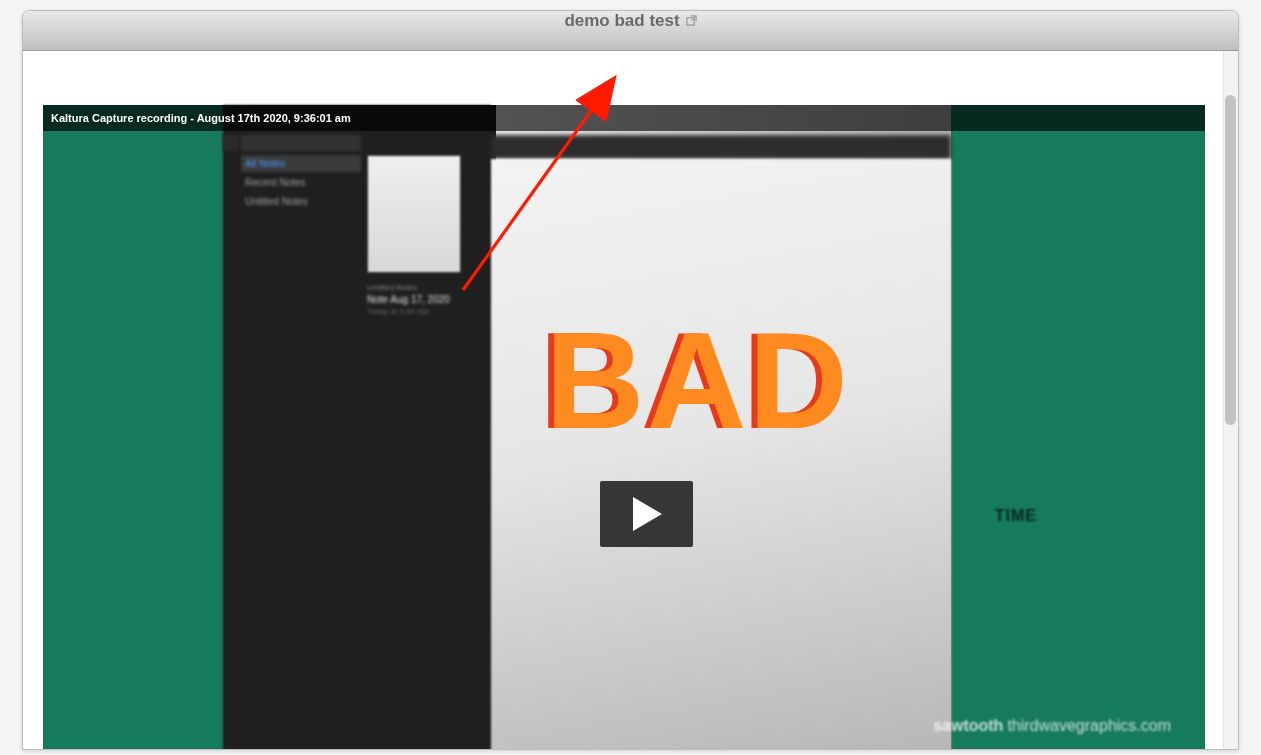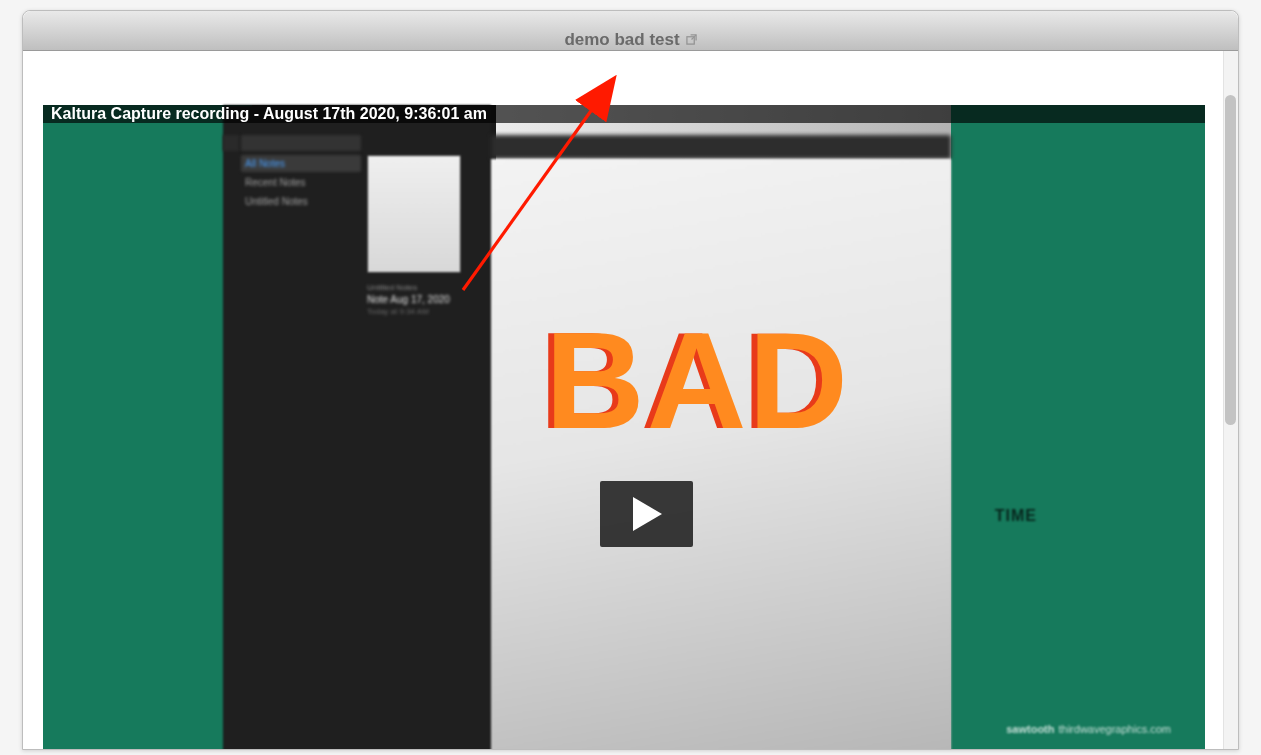--- a/index.html
+++ b/index.html
@@ -21,21 +21,21 @@
     border: 1px solid #bdbdbd;
     border-radius: 8px 8px 0 0;
     overflow: hidden;
     box-shadow: 0 1px 4px rgba(0,0,0,0.15);
   }
   .titlebar {
     height: 40px;
     background: linear-gradient(to bottom, #e9e9e9, #bfbfbf);
     border-bottom: 1px solid #9a9a9a;
     display: flex;
-    align-items: flex-end;
+    align-items: flex-start;
     justify-content: center;
     position: relative;
     border-radius: 8px 8px 0 0;
   }
   .titlebar-title {
     color: #6a6a6a;
     font-size: 17px;
     font-weight: 600;
     display: flex;
     align-items: center;
@@ -57,24 +57,24 @@
     top: 54px;
     width: 1162px;
     height: 654px;
     background: linear-gradient(to right, #0e7a5d 0%, #0e7a5d 18%, #1a1a1a 18%, #1a1a1a 39%, #ececec 39%, #b0b0b0 80%, #0e7a5d 80%, #0e7a5d 100%);
   }
   .video-header {
     position: absolute;
     top: 0;
     left: 0;
     right: 0;
-    height: 18px;
+    height: 26px;
     background: rgba(0,0,0,0.65);
     color: #fff;
-    font-size: 16px;
+    font-size: 11px;
     font-weight: 600;
     padding: 4px 8px;
     display: flex;
     align-items: center;
   }
   
   .bg-green-left {
     position: absolute;
     left: 0; top: 0; bottom: 0;
     width: 180px;
@@ -117,21 +117,21 @@
     font-size: 16px;
     font-weight: 600;
     letter-spacing: 1px;
     filter: blur(1px);
   }
   .bg-watermark {
     position: absolute;
     right: 34px;
     bottom: 24px;
     color: rgba(255,255,255,0.75);
-    font-size: 11px;
+    font-size: 16px;
     filter: blur(0.8px);
   }
   .bg-watermark .saw {
     font-weight: 700;
     margin-right: 4px;
   }
   
   .dp-thumb {
     position: absolute;
     left: 324px;

